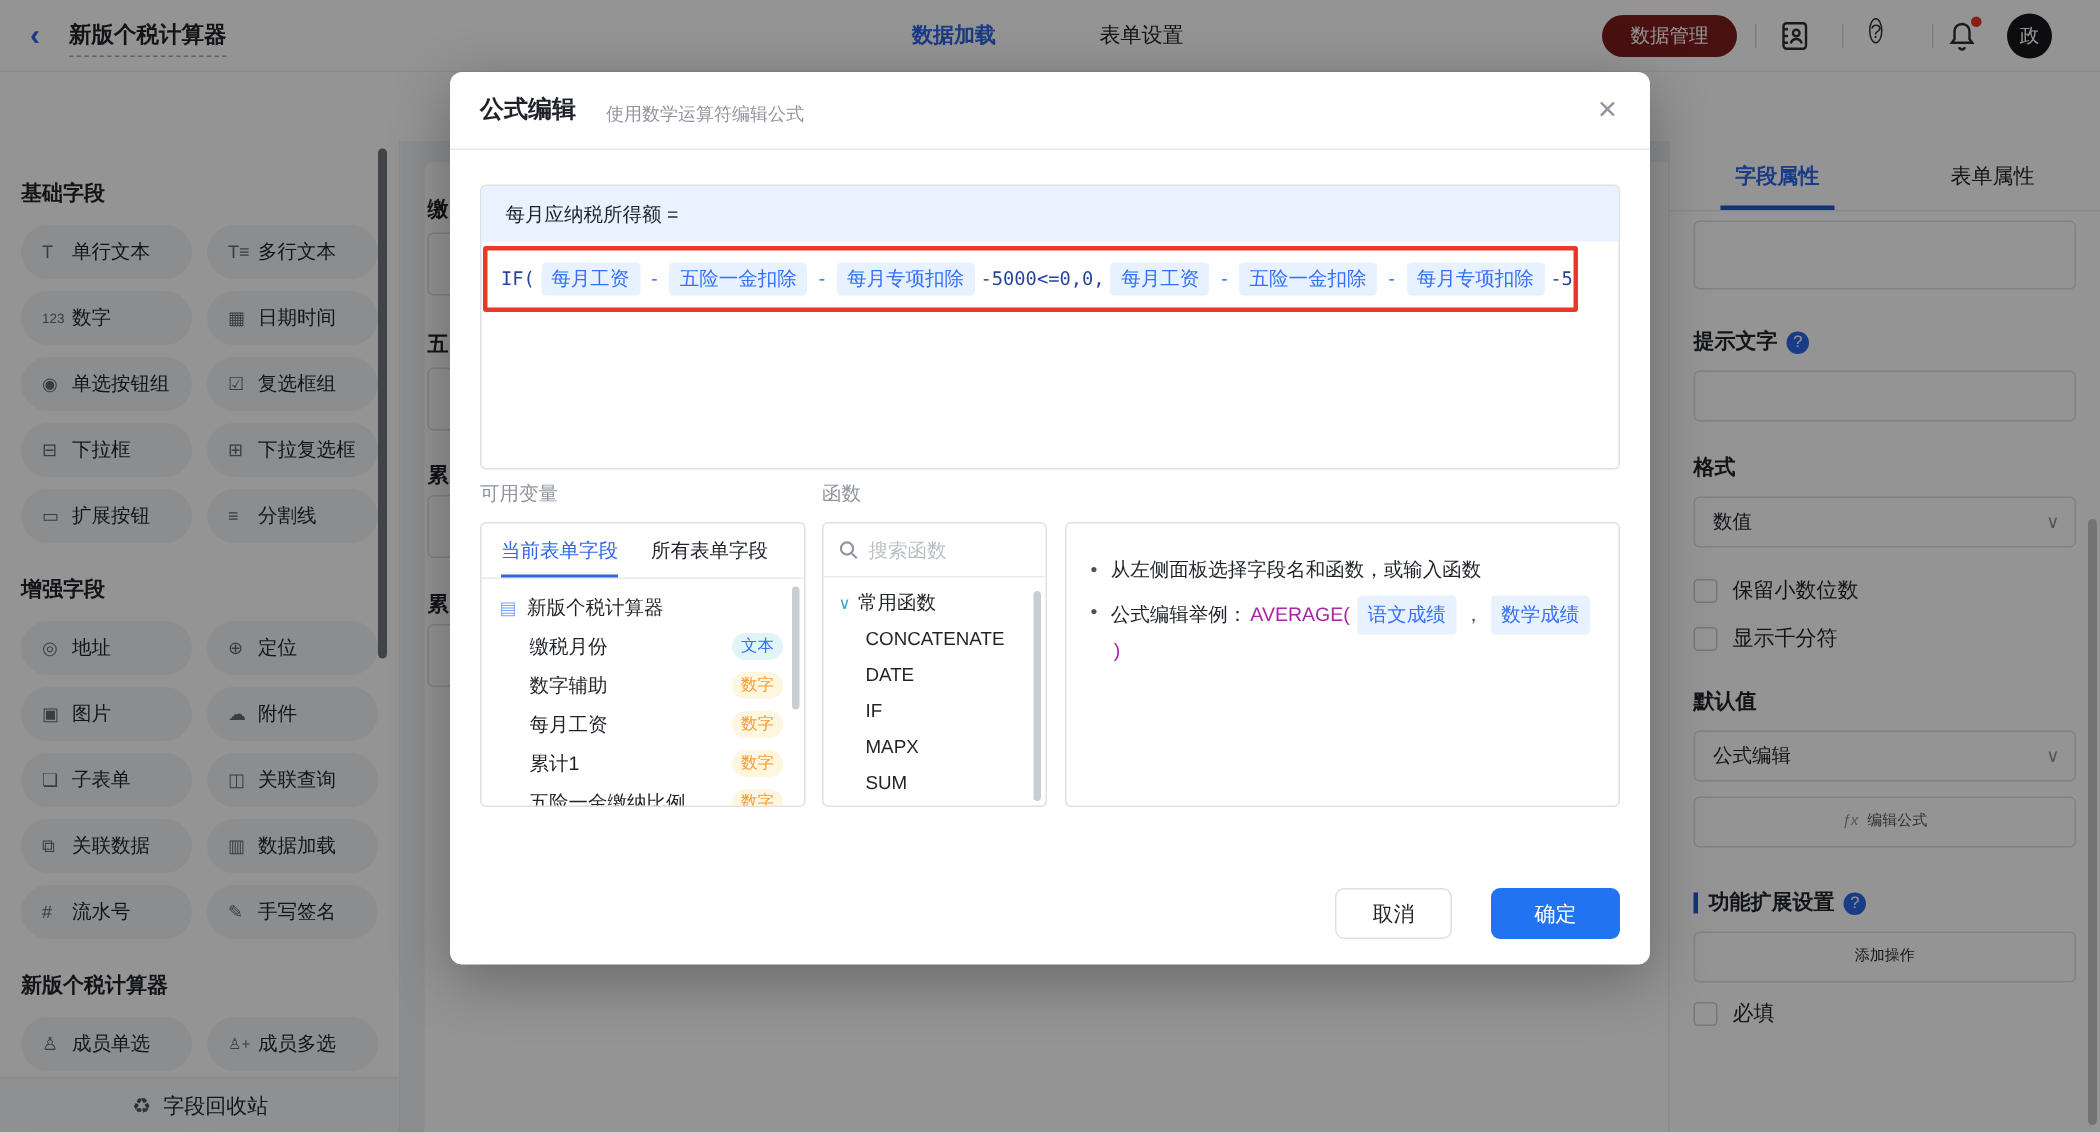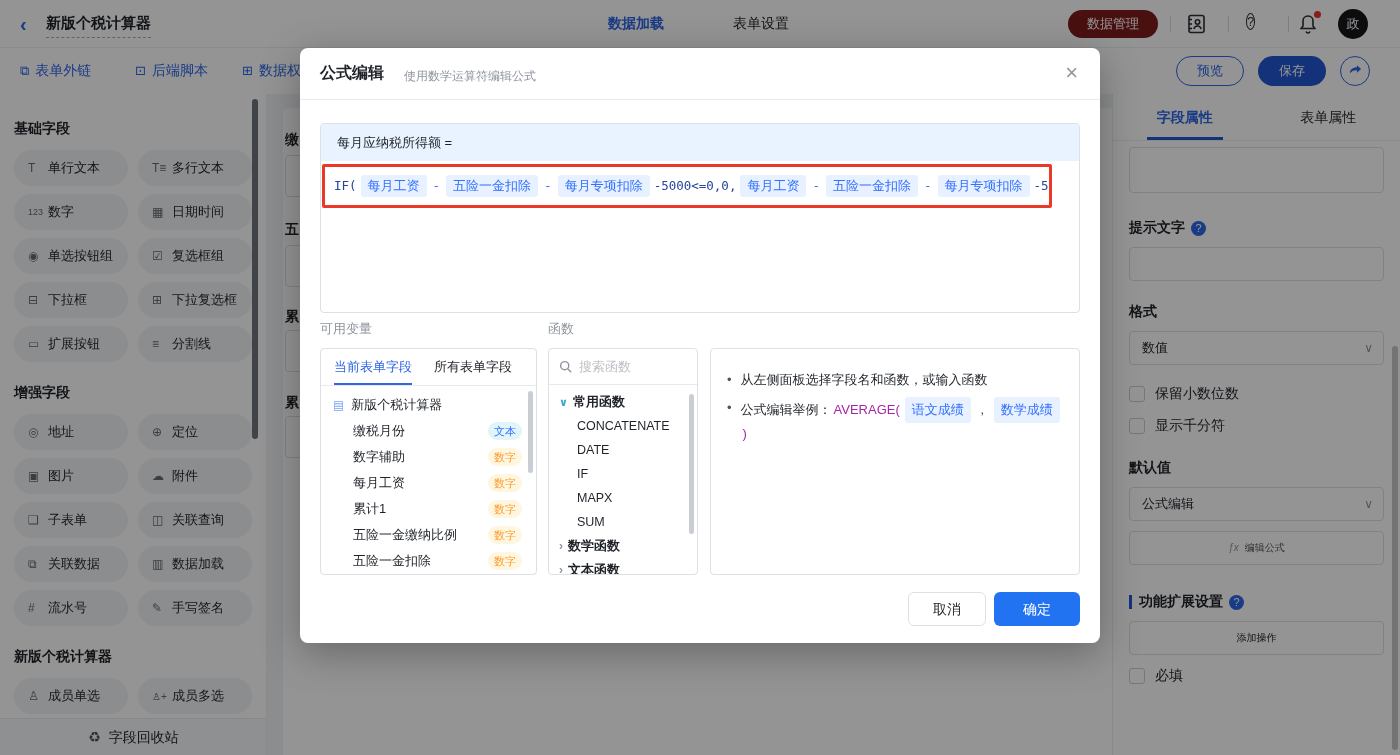--- a/index.html
+++ b/index.html
@@ -99,21 +99,21 @@
   .red-box { position:absolute; left:1px; top:40px; width:730px; height:44px; border:3px solid #EA3829;
     border-radius:2px; display:flex; align-items:center; padding-left:8px; overflow:hidden; white-space:nowrap; }
   .tok { display:inline-block; }
   .tok-plain { font-family:"DejaVu Sans Mono",monospace; font-size:12.5px; color:#27459C; margin:0 1px; }
   .tok-op { font-family:"DejaVu Sans Mono",monospace; font-size:12.5px; color:#3370FF; margin:0 3px; }
   .tok-chip { background:#E8F1FF; color:#3370FF; font-size:13px; padding:2px 7px; border-radius:3px; margin:0 3px; }
   .tok-purple { font-size:13px; color:#A625A4; margin:0 2px; }
   .tok-dark { font-size:13px; color:#4E5357; margin:0 2px; }
 
   .panel-label { position:absolute; top:272px; font-size:13px; color:#8F959E; }
-  .panel { position:absolute; top:300px; height:227px; border:1px solid #DEE0E3; border-radius:4px; background:#fff; overflow:hidden; }
+  .panel { position:absolute; top:300px; height:190px; border:1px solid #DEE0E3; border-radius:4px; background:#fff; overflow:hidden; }
 
   .vars { left:20px; width:217px; }
   .v-tabs { height:37px; border-bottom:1px solid #E9EAEC; display:flex; font-size:13px; }
   .v-tab { line-height:36px; margin-left:13px; position:relative; cursor:pointer; }
   .v-tab.active { color:#2E66E5; }
   .v-tab.active::after { content:""; position:absolute; left:0; bottom:0; width:100%; height:2px; background:#2E66E5; }
   .v-tab.idle { color:#1F2329; margin-left:22px; }
   .v-root { display:flex; align-items:center; height:26px; margin-top:6px; padding-left:12px; font-size:13px; }
   .v-root .dic { color:#7AA4F8; margin-right:7px; font-size:12px; }
   .v-row { display:flex; align-items:center; height:26px; padding-left:32px; padding-right:14px; font-size:13px; cursor:pointer; }
@@ -121,32 +121,32 @@
   .v-badge { width:34px; height:18px; border-radius:9px; font-size:11px; text-align:center; line-height:18px; flex:none; }
   .v-badge.text { color:#3370FF; background:#E1F5F8; }
   .v-badge.num { color:#FF9A2E; background:#FFF6E0; }
   .v-scroll { position:absolute; right:3px; top:42px; width:5px; height:82px; background:#C9CDD4; border-radius:3px; }
 
   .funcs { left:248px; width:150px; }
   .f-search { height:36px; border-bottom:1px solid #E9EAEC; display:flex; align-items:center; padding:0 10px; }
   .f-search input { border:0; outline:0; width:100px; font-size:13px; margin-left:7px; color:#1F2329;
     font-family:"Liberation Sans",sans-serif; }
   .f-search input::placeholder { color:#BBBFC4; }
-  .f-group { height:24px; line-height:24px; padding-left:10px; font-size:13px; color:#1F2329; font-weight:700; cursor:pointer; white-space:nowrap; }
+  .f-group { height:24px; line-height:24px; padding-left:10px; font-size:13px; color:#1F2329; font-weight:400; cursor:pointer; white-space:nowrap; }
   .f-group .chev-open { color:#36A6C9; margin-right:5px; font-size:11px; }
   .f-group .chev-closed { color:#8F959E; margin-right:5px; font-size:12px; }
   .f-item { height:24px; line-height:24px; padding-left:28px; font-size:12.5px; color:#1F2329; cursor:pointer; }
   .f-tree { padding-top:5px; }
   .f-scroll { position:absolute; right:3px; top:45px; width:5px; height:140px; background:#C9CDD4; border-radius:3px; }
 
   .hints { left:410px; width:370px; padding:14px 16px; font-size:13px; color:#1F2329; }
   .h-row { display:flex; margin-top:6px; line-height:22px; }
   .h-row .dot { color:#4E5357; margin-right:9px; }
 
-  .m-footer { position:absolute; right:20px; bottom:17px; display:flex; gap:8px;align-items:center; }
+  .m-footer { position:absolute; right:20px; bottom:17px; display:flex; gap:26px;align-items:center; }
   .btn-cancel { width:78px; height:34px; border:1px solid #DEE0E3; border-radius:6px; background:#fff;
     font-size:14px; color:#1F2329; text-align:center; line-height:32px; cursor:pointer; }
   .btn-ok { width:86px; height:34px; border-radius:6px; background:#2173F2; font-size:14px; color:#fff;
     text-align:center; line-height:34px; cursor:pointer; }
 </style>
 </head>
 <body>
 
 <div class="stage">
 
@@ -173,38 +173,20 @@
     <span class="nav-ic" style="left:1296px">
       <svg width="24" height="24" viewBox="0 0 24 24" fill="none" stroke="#2A2E34" stroke-width="1.6">
         <path d="M12 4c-3 0-5 2.2-5 5v5l-1.8 2.5h13.6L17 14V9c0-2.8-2-5-5-5z"></path>
         <path d="M10 19.5c.4 1 1.1 1.5 2 1.5s1.6-.5 2-1.5"></path>
       </svg>
       <span class="bell-dot"></span>
     </span>
     <span class="avatar">政</span>
   </header>
 
-  <div class="toolbar">
-    <span class="tlink" style="left:20px">
-      <span class="ic">⧉</span><span>表单外链</span>
-    </span>
-    <span class="tlink" style="left:135px">
-      <span class="ic">⊡</span><span>后端脚本</span>
-    </span>
-    <span class="tlink" style="left:242px">
-      <span class="ic">⊞</span><span>数据权</span>
-    </span>
-    <div class="btn-preview">预览</div>
-    <div class="btn-save">保存</div>
-    <div class="btn-share">
-      <svg width="15" height="15" viewBox="0 0 16 16">
-          <path d="M9.5 2.5l4.5 4-4.5 4V7.6C5.8 7.6 3.4 8.8 2 11.2 2 6.6 5.2 4.4 9.5 4.4z" fill="#2E66E5"></path>
-        </svg>
-    </div>
-  </div>
 
   <aside class="sidebar">
     <div class="sb-inner">
       <div class="sb-title">基础字段</div>
       <div class="sb-grid">
         <div class="fbtn">
             <span class="fic">T</span>
             <span>单行文本</span>
           </div>
         <div class="fbtn">

